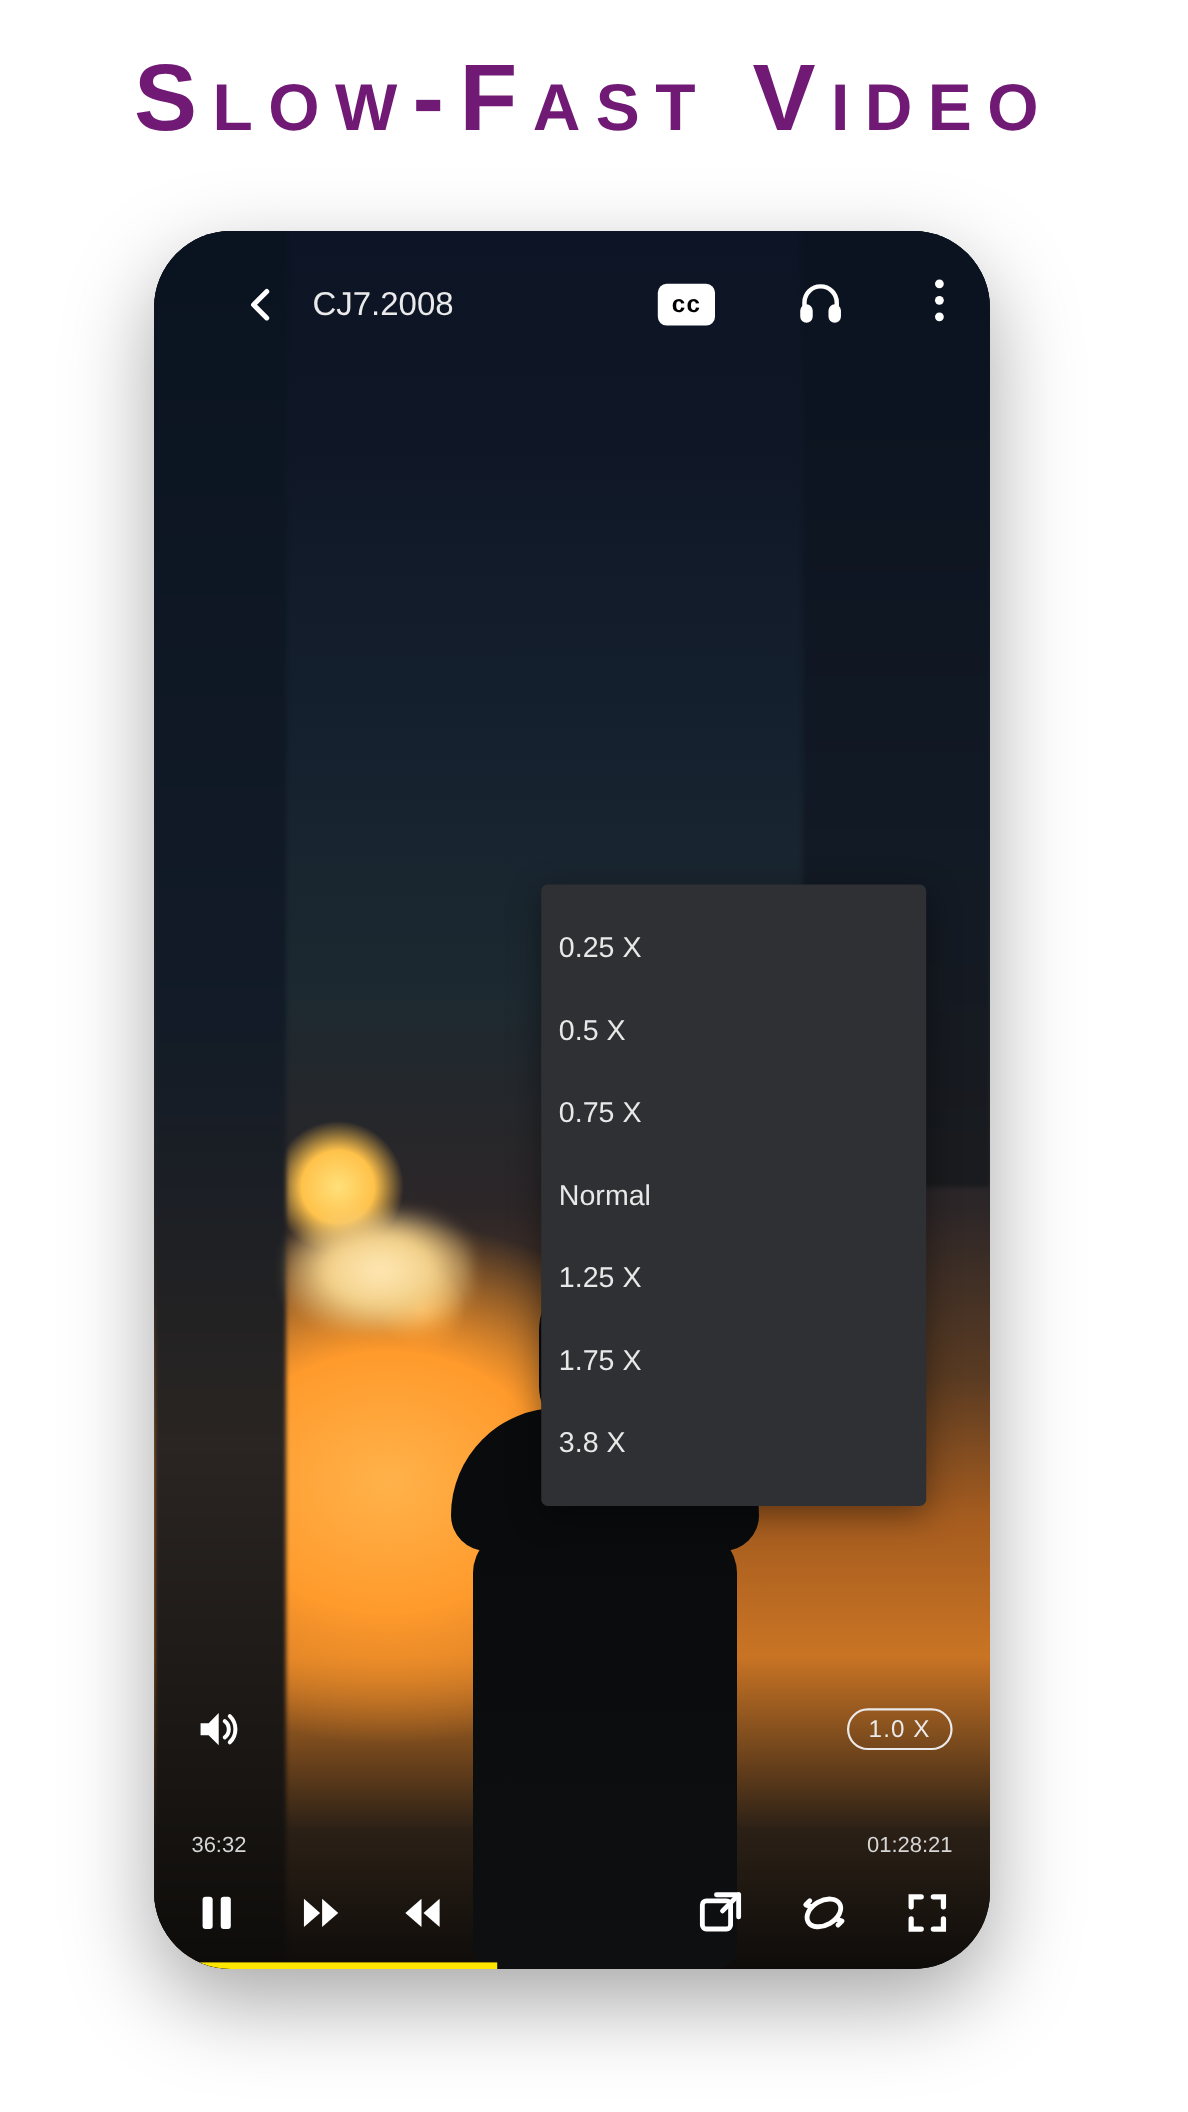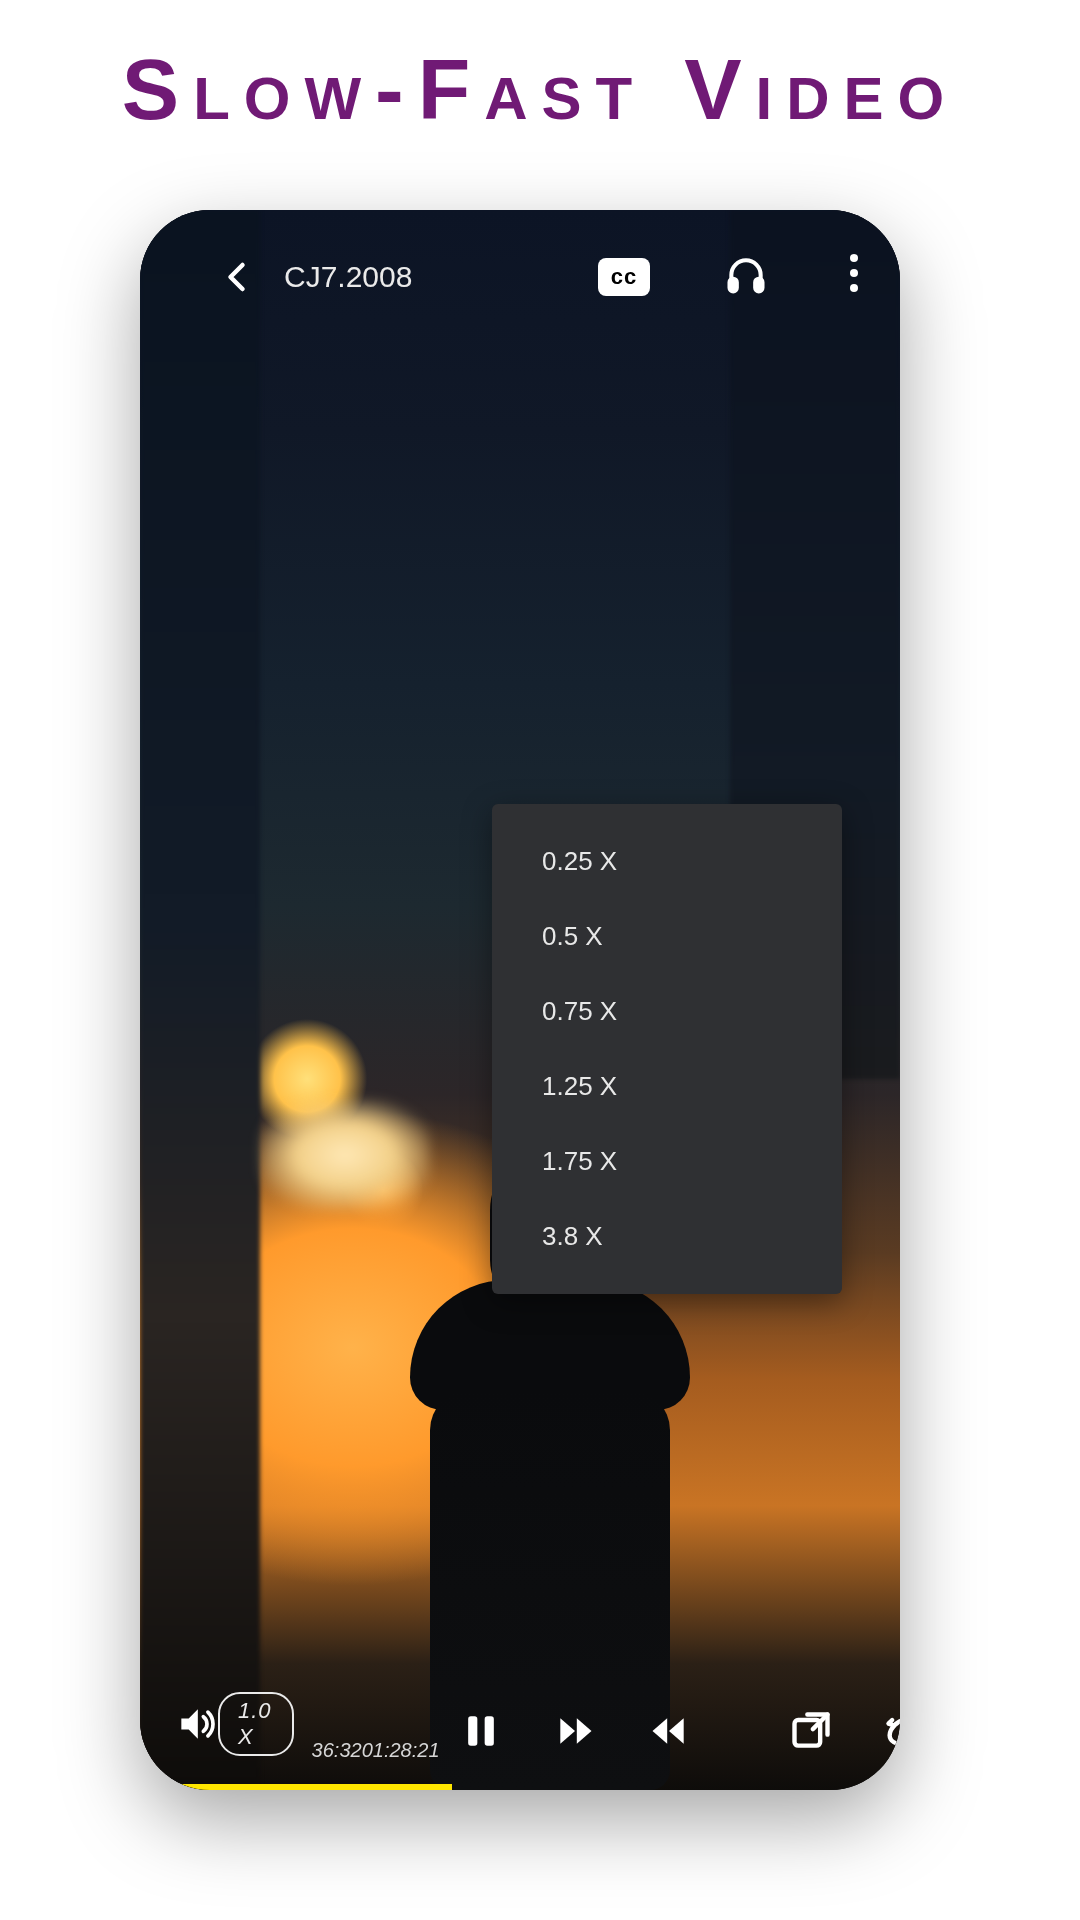--- a/index.html
+++ b/index.html
@@ -98,28 +98,28 @@
     .more-icon span { width:8px; height:8px; border-radius:50%; background:#fff; }
 
     
     .speed-menu {
       position:absolute; right:58px; top:594px; width:350px;
       background:#2f3033; border-radius:6px; padding:20px 0;
       display:flex; flex-direction:column;
       box-shadow: 0 8px 30px rgba(0,0,0,.4);
     }
     .speed-item {
-      color:#e8e8e8; font-size:26px; padding:22px 50px;
+      color:#e8e8e8; font-size:26px; padding:22px 16px;
       cursor:pointer;
     }
 
     
     .lower {
       position:absolute; left:0; right:0; bottom:0; padding:0 34px 28px;
-      color:#fff; display:flex; flex-direction:row; gap:18px;font-style:italic;
+      color:#fff; display:flex; flex-direction:column; gap:18px;
     }
     .row { display:flex; align-items:center; }
     .row.spread { justify-content:space-between; }
 
     .vol-row { margin-bottom:6px; }
     .speed-pill {
       border:2px solid #eaeaea; border-radius:22px; padding:4px 18px;
       color:#eaeaea; font-size:22px; letter-spacing:1px; cursor:pointer;
     }
     .time { font-size:20px; color:#d6d6d6;margin-top:48px; }
@@ -183,20 +183,21 @@
         <span></span>
           <span></span>
           <span></span>
       </div>
     </div>
 
     <div class="speed-menu">
       <div class="speed-item">0.25 X</div>
       <div class="speed-item">0.5 X</div>
       <div class="speed-item">0.75 X</div>
+      <div class="speed-item">Normal</div>
       <div class="speed-item">1.25 X</div>
       <div class="speed-item">1.75 X</div>
       <div class="speed-item">3.8 X</div>
     </div>
 
     <div class="lower">
       <div class="row spread vol-row">
         <div class="ctrl">
           <svg viewBox="0 0 24 24" fill="#fff">
               <path d="M4 9h4l5-5v16l-5-5H4z"></path>

